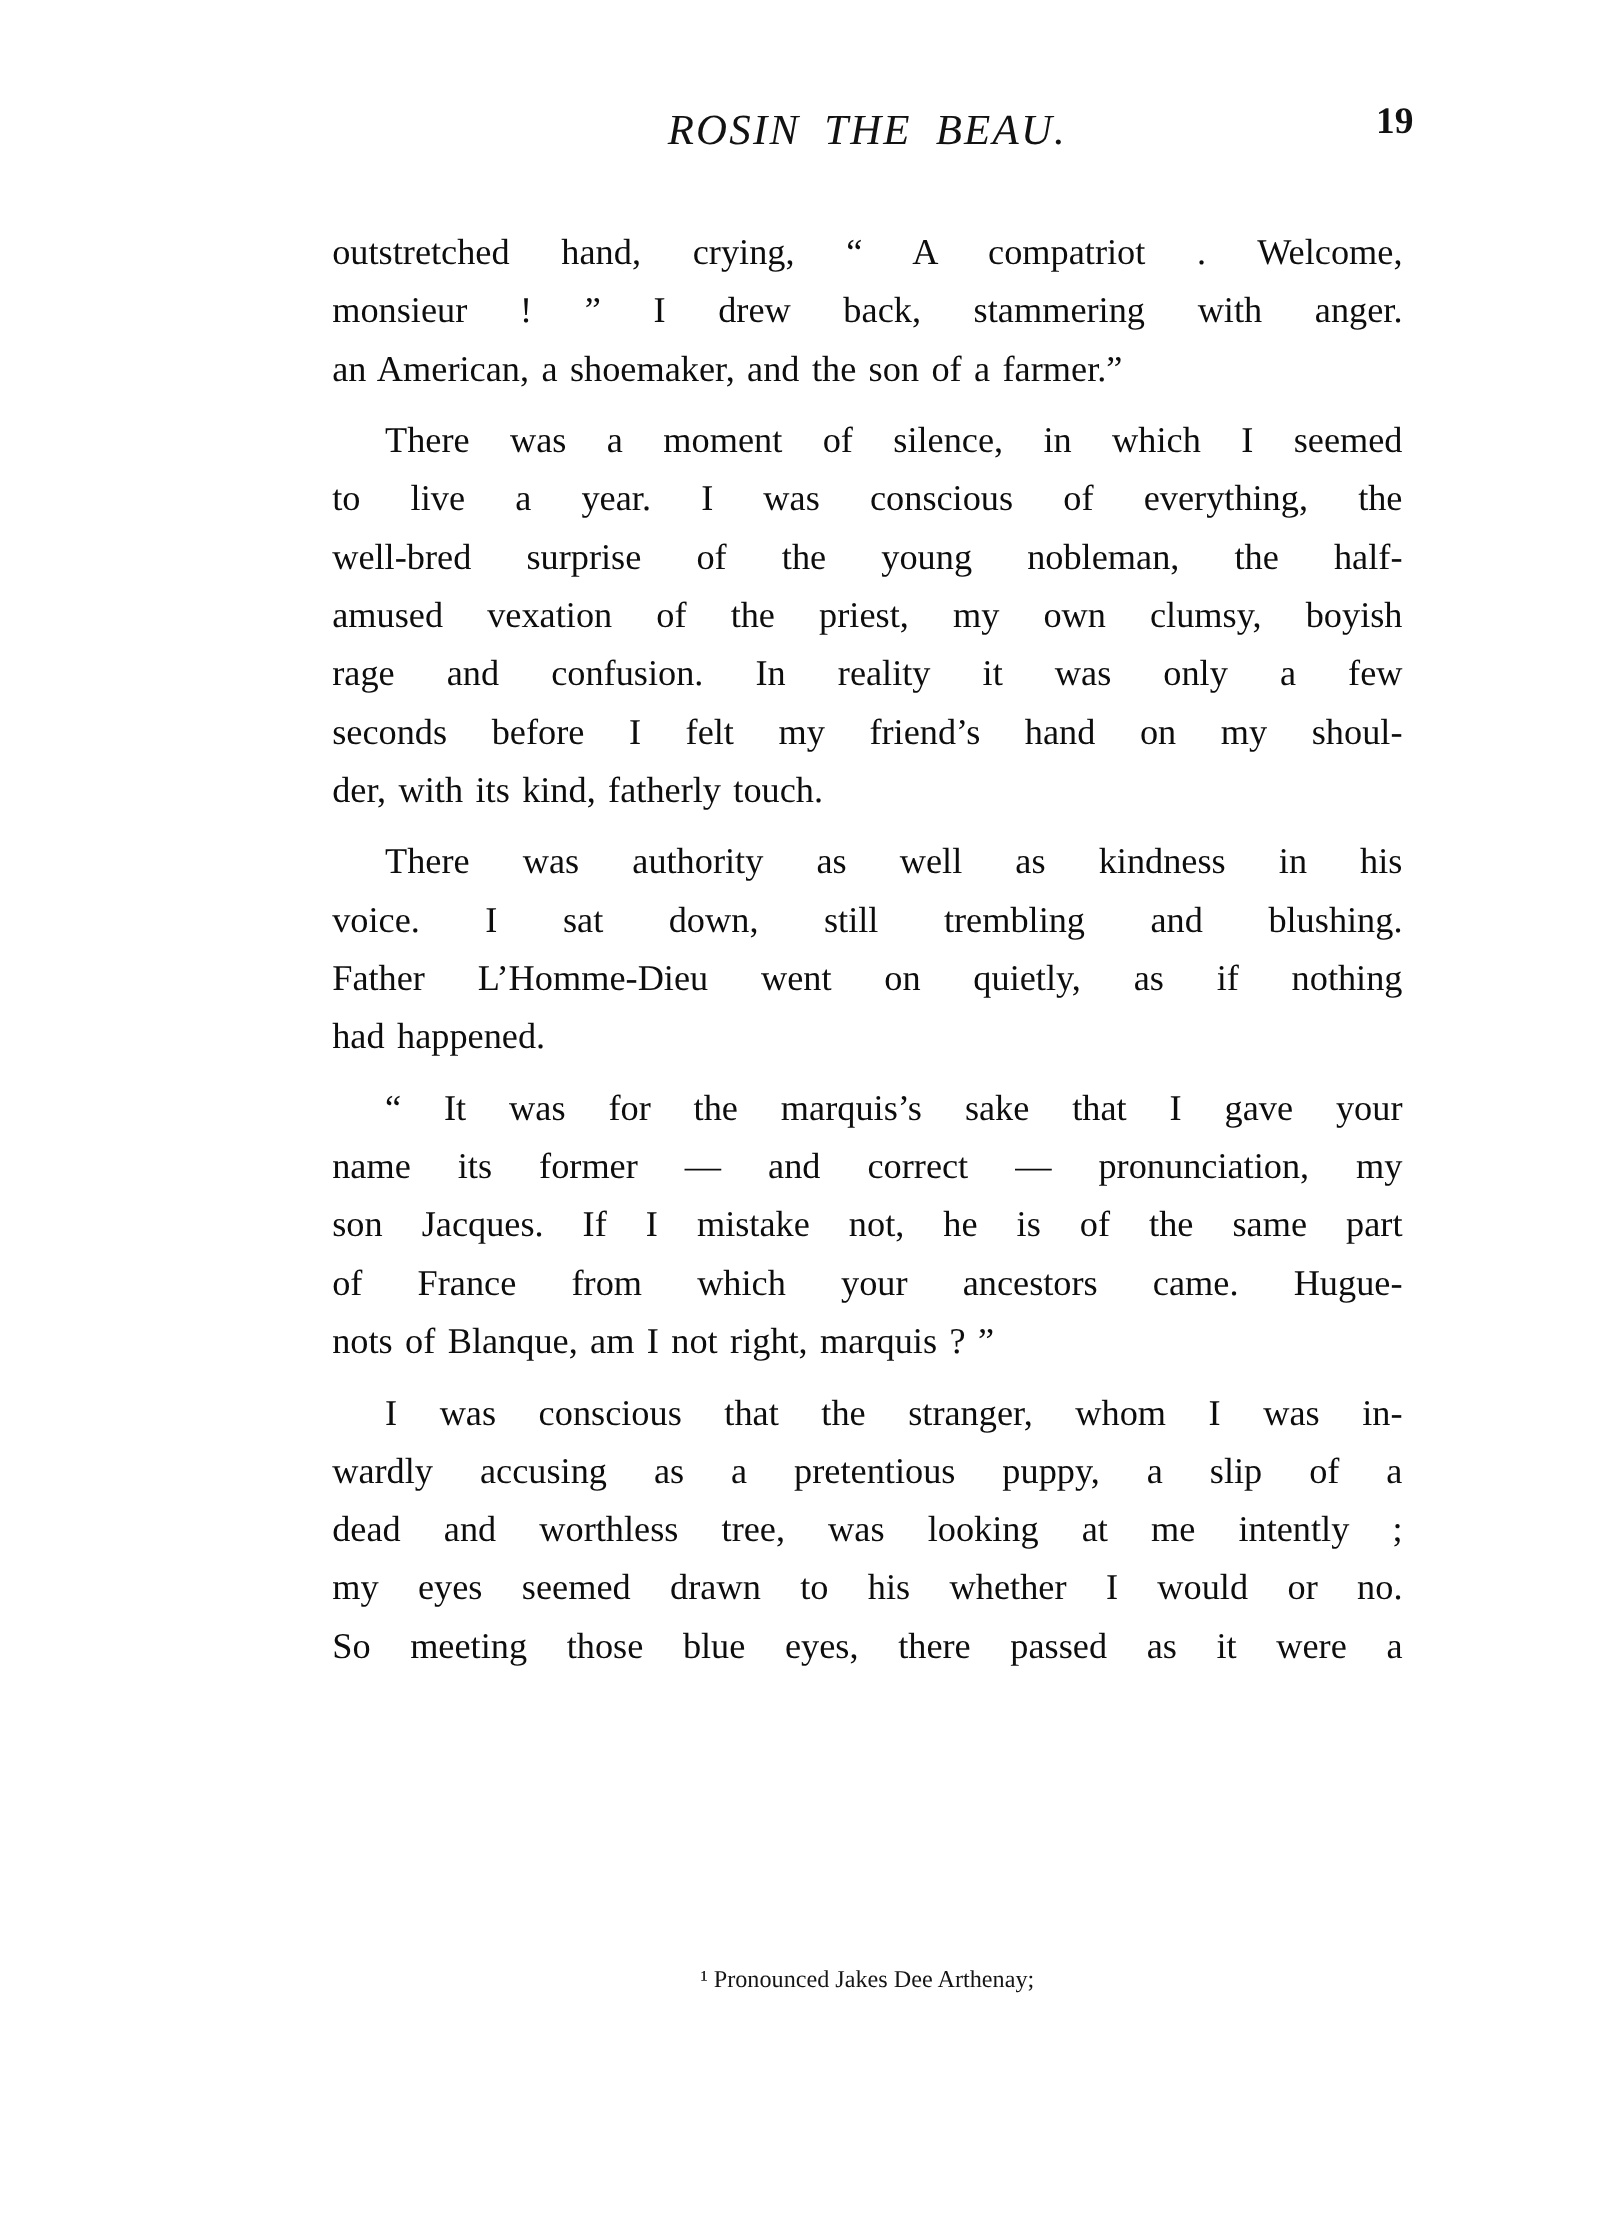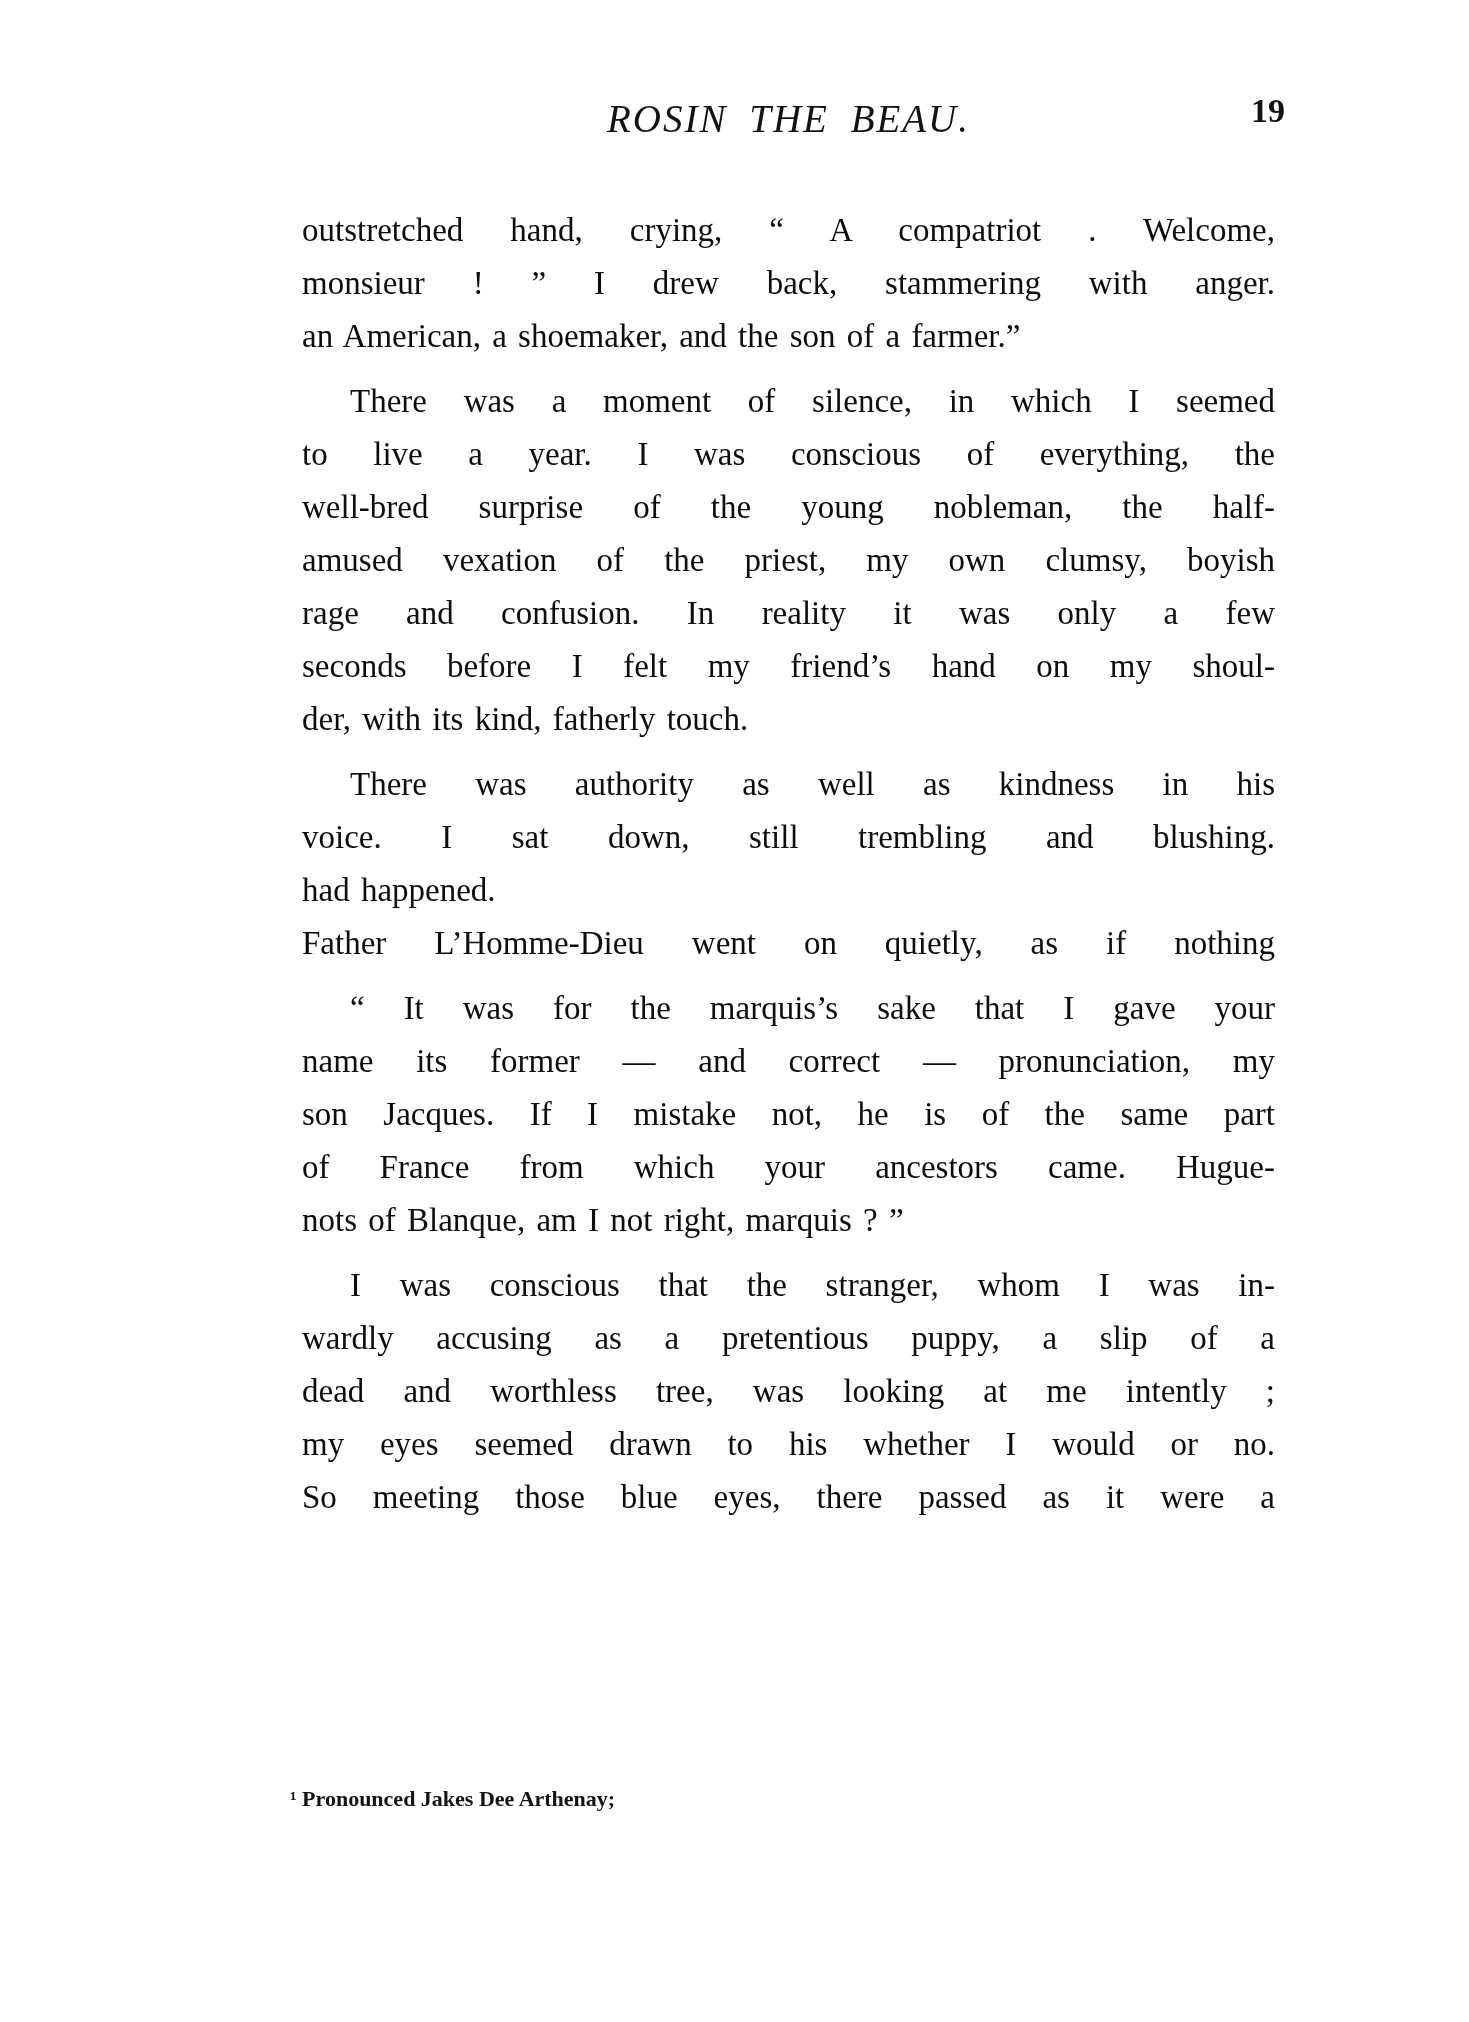--- a/index.html
+++ b/index.html
@@ -64,22 +64,23 @@
   }
   .para.indent .line:first-child {
     text-indent: 48px;
     font-family: Liberation Serif, serif;
   }
   .footnote {
     position: absolute;
     left: 290px;
     top: 1786px;
     width: 997px;
+    text-align: center;
     font-size: 22px;
-    font-weight: bold;
+    font-weight: normal;
     color: #141414;
   }
 </style>
 </head>
 <body>
 
 <div class="page">
 
   <div class="header">
     <div class="header-title">ROSIN THE BEAU.</div>
@@ -97,22 +98,22 @@
         <div class="line">to live a year.  I was conscious of everything, the</div>
         <div class="line">well-bred surprise of the young nobleman, the half-</div>
         <div class="line">amused vexation of the priest, my own clumsy, boyish</div>
         <div class="line">rage and confusion.  In reality it was only a few</div>
         <div class="line">seconds before I felt my friend’s hand on my shoul-</div>
         <div class="line last-left">der, with its kind, fatherly touch.</div>
       </div>
       <div class="para indent">
         <div class="line">There was authority as well as kindness in his</div>
         <div class="line">voice.   I sat down, still trembling and blushing.</div>
+        <div class="line">Father L’Homme-Dieu went on quietly, as if nothing</div>
         <div class="line last-left">had happened.</div>
-        <div class="line">Father L’Homme-Dieu went on quietly, as if nothing</div>
       </div>
       <div class="para indent">
         <div class="line">“ It was for the marquis’s sake that I gave your</div>
         <div class="line">name its former — and correct — pronunciation, my</div>
         <div class="line">son Jacques.   If I mistake not, he is of the same part</div>
         <div class="line">of France from which your ancestors came.   Hugue-</div>
         <div class="line last-left">nots of Blanque, am I not right, marquis ? ”</div>
       </div>
       <div class="para indent">
         <div class="line">I was conscious that the stranger, whom I was in-</div>

